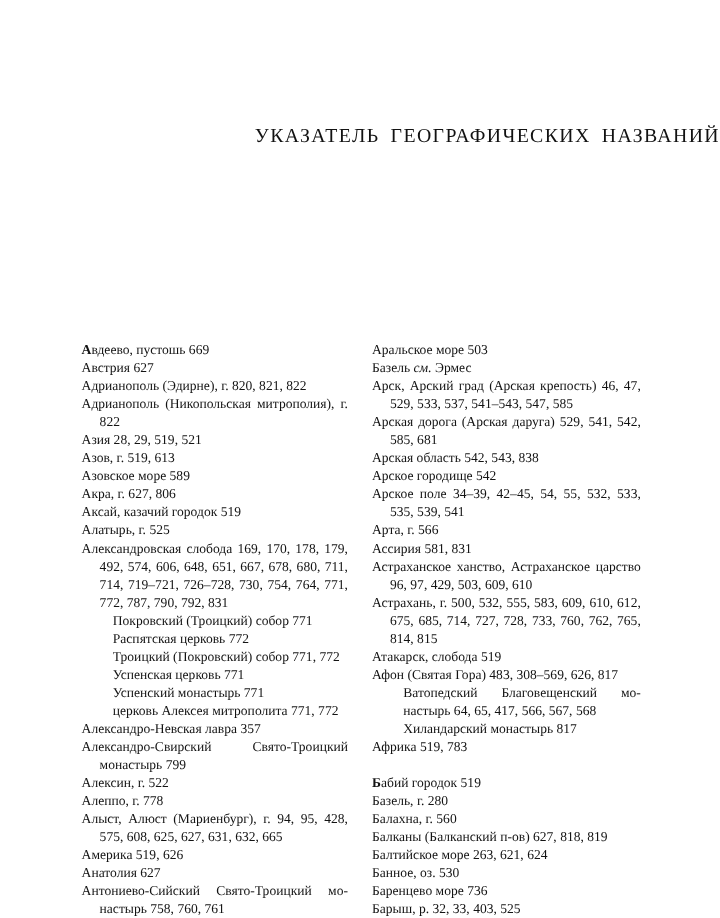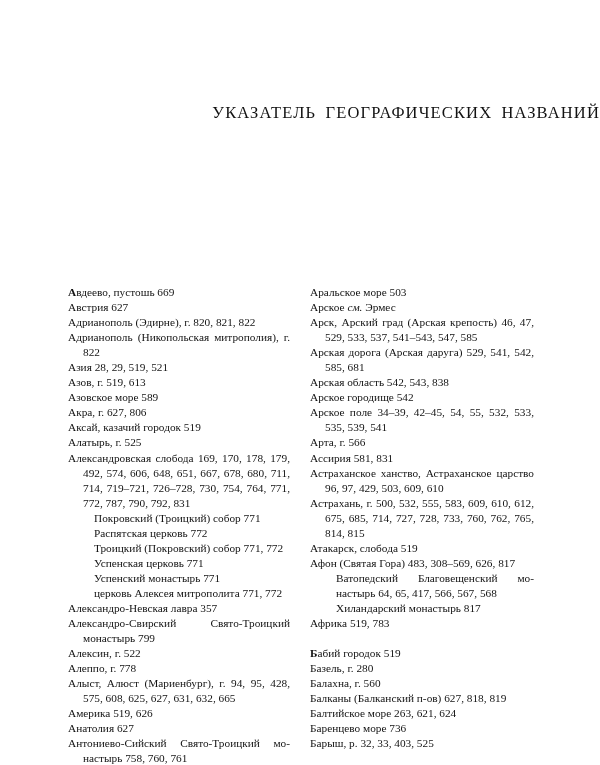--- a/index.html
+++ b/index.html
@@ -121,39 +121,40 @@
         <div class="entry level-main"><span>Алексин, г. 522</span></div>
         <div class="entry level-main"><span>Алеппо, г. 778</span></div>
         <div class="entry level-main"><span>Алыст, Алюст (Мариенбург), г. 94, 95, 428, 575, 608, 625, 627, 631, 632, 665</span></div>
         <div class="entry level-main"><span>Америка 519, 626</span></div>
         <div class="entry level-main"><span>Анатолия 627</span></div>
         <div class="entry level-main"><span>Антониево-Сийский Свято-Троицкий мо­настырь 758, 760, 761</span></div>
       </div>
 
     <div class="column column-right">
         <div class="entry level-main"><span>Аральское море 503</span></div>
-        <div class="entry level-main"><span>Арское </span><span class="see">см.</span><span> Эрмес</span></div>
+        <div class="entry level-main"><span>Базель </span><span class="see">см.</span><span> Эрмес</span></div>
         <div class="entry level-main"><span>Арск, Арский град (Арская крепость) 46, 47, 529, 533, 537, 541–543, 547, 585</span></div>
         <div class="entry level-main"><span>Арская дорога (Арская даруга) 529, 541, 542, 585, 681</span></div>
         <div class="entry level-main"><span>Арская область 542, 543, 838</span></div>
         <div class="entry level-main"><span>Арское городище 542</span></div>
         <div class="entry level-main"><span>Арское поле 34–39, 42–45, 54, 55, 532, 533, 535, 539, 541</span></div>
         <div class="entry level-main"><span>Арта, г. 566</span></div>
         <div class="entry level-main"><span>Ассирия 581, 831</span></div>
         <div class="entry level-main"><span>Астраханское ханство, Астраханское цар­ство 96, 97, 429, 503, 609, 610</span></div>
         <div class="entry level-main"><span>Астрахань, г. 500, 532, 555, 583, 609, 610, 612, 675, 685, 714, 727, 728, 733, 760, 762, 765, 814, 815</span></div>
         <div class="entry level-main"><span>Атакарск, слобода 519</span></div>
         <div class="entry level-main"><span>Афон (Святая Гора) 483, 308–569, 626, 817</span></div>
         <div class="entry level-sub"><span>Ватопедский Благовещенский мо­настырь 64, 65, 417, 566, 567, 568</span></div>
         <div class="entry level-sub"><span>Хиландарский монастырь 817</span></div>
         <div class="entry level-main"><span>Африка 519, 783</span></div>
         <div class="gap"></div>
         <div class="entry level-main"><span class="initial">Б</span><span>абий городок 519</span></div>
         <div class="entry level-main"><span>Базель, г. 280</span></div>
         <div class="entry level-main"><span>Балахна, г. 560</span></div>
         <div class="entry level-main"><span>Балканы (Балканский п-ов) 627, 818, 819</span></div>
         <div class="entry level-main"><span>Балтийское море 263, 621, 624</span></div>
+        <div class="entry level-main"><span>Банное, оз. 530</span></div>
         <div class="entry level-main"><span>Баренцево море 736</span></div>
         <div class="entry level-main"><span>Барыш, р. 32, 33, 403, 525</span></div>
       </div>
 
   </div>
 </div>
 
 </body></html>

